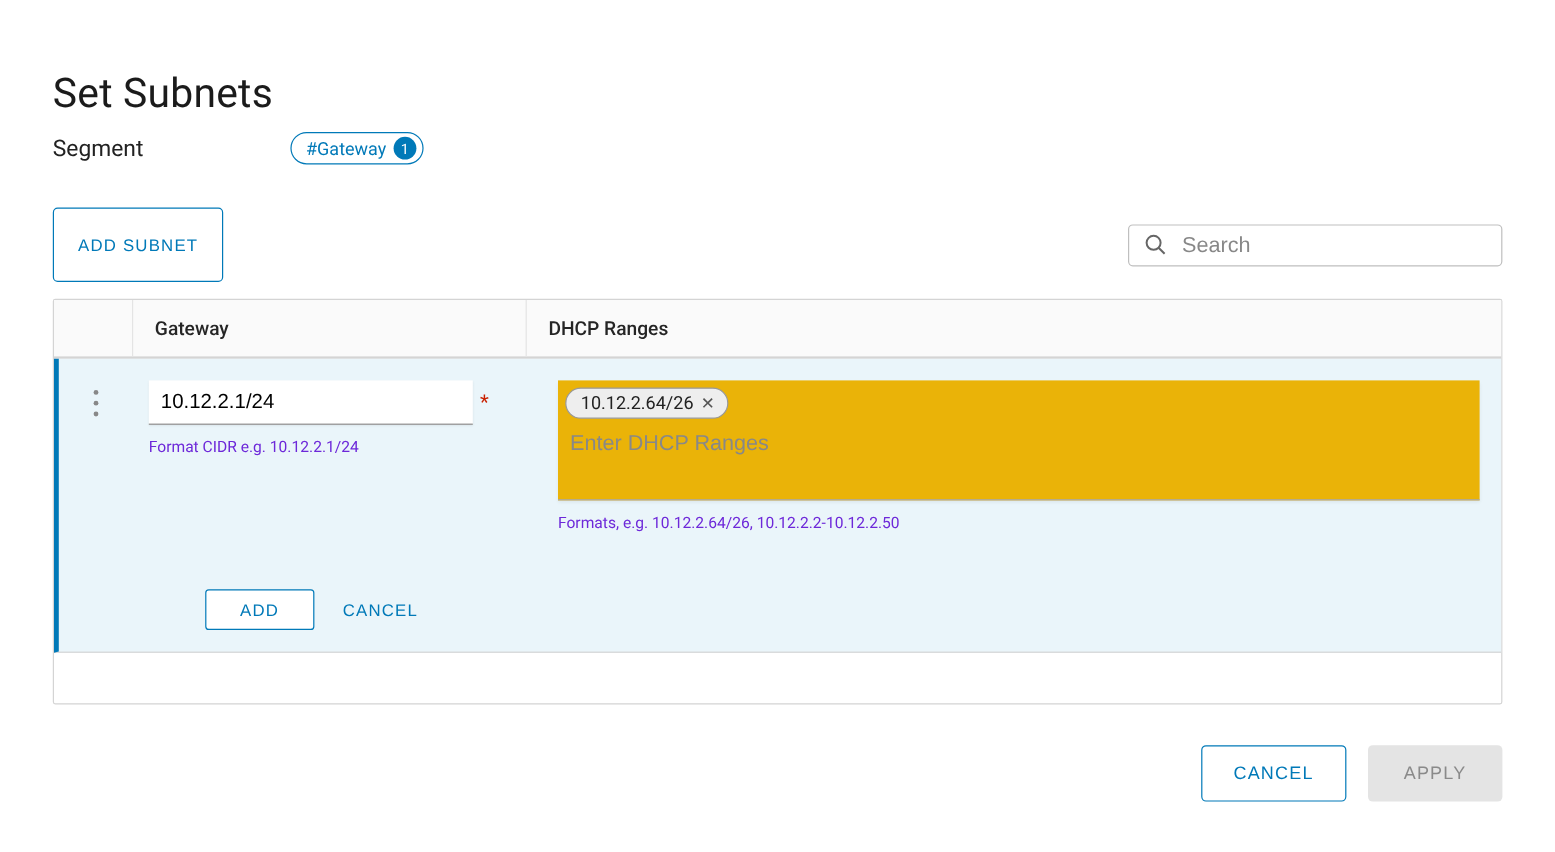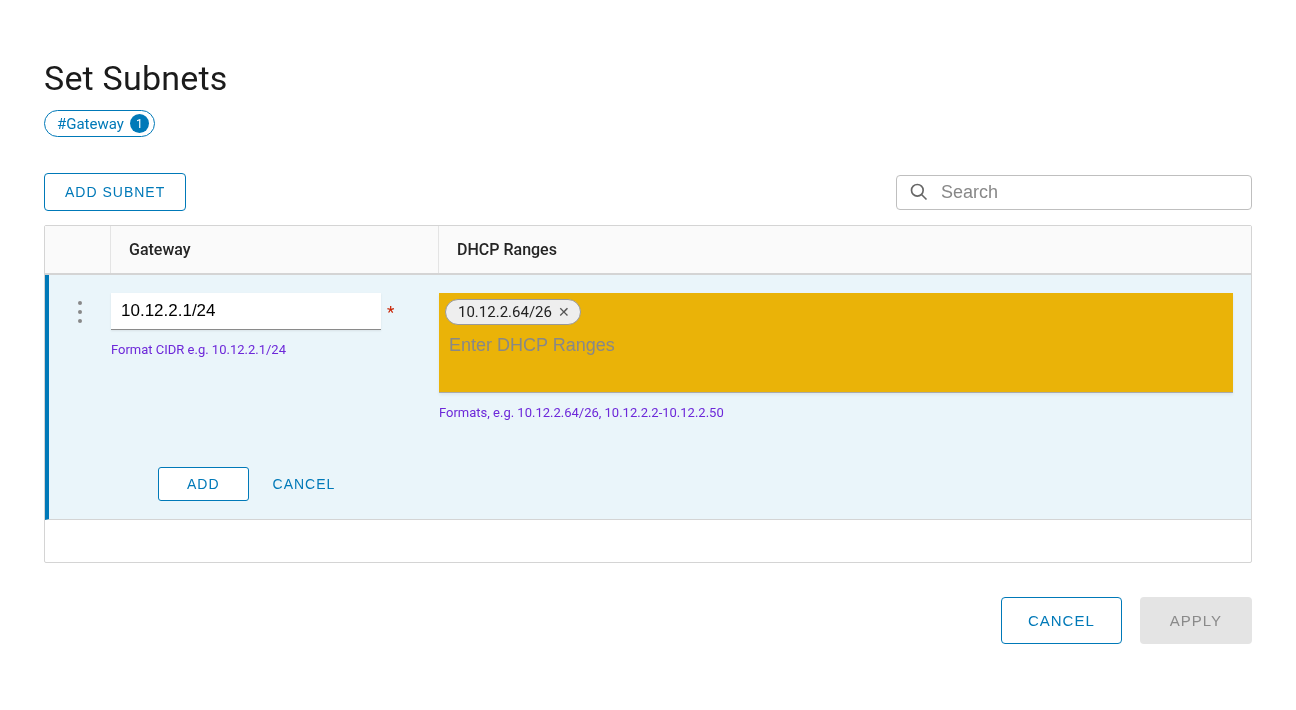--- a/index.html
+++ b/index.html
@@ -60,33 +60,33 @@
     display: flex;
     justify-content: space-between;
     align-items: center;
     margin-bottom: 14px;
   }
   .btn-outline {
     border: 1px solid #0079b8;
     background: #fff;
     color: #0079b8;
     border-radius: 4px;
-    padding: 10px 20px;
+    padding: 22px 20px;
     font-size: 14px;
     letter-spacing: 1px;
     font-weight: 500;
     cursor: pointer;
   }
   .search-box {
     display: flex;
     align-items: center;
     border: 1px solid #bfbfbf;
     border-radius: 4px;
     padding: 6px 12px;
-    width: 356px;
+    width: 312px;
   }
   .search-box svg {
     flex-shrink: 0;
     margin-right: 12px;
   }
   .search-input {
     border: none;
     outline: none;
     font-size: 18px;
     width: 100%;
@@ -121,20 +121,21 @@
   .th-dhcp {
     flex: 1;
   }
   .row-edit {
     display: flex;
     background: #eaf5fa;
     border-left: 4px solid #0079b8;
     padding-top: 18px;
     padding-bottom: 18px;
     border-bottom: 1px solid #d4d4d4;
+    gap: 13px;
   }
   .cell-handle {
     width: 62px;
     display: flex;
     align-items: flex-start;
     justify-content: center;
     padding-top: 8px;
   }
   .drag-dots {
     display: flex;
@@ -277,20 +278,21 @@
     font-weight: 500;
     cursor: not-allowed;
   }
 </style>
 </head>
 <body>
 
 <h1 class="title">Set Subnets</h1>
 
 <div class="segment-row">
+  <span class="segment-label">Segment</span>
   <span class="pill">
     <span>#Gateway</span>
     <span class="pill-badge">1</span>
   </span>
 </div>
 
 <div class="action-row">
   <button class="btn-outline">ADD SUBNET</button>
   <div class="search-box">
     <svg width="20" height="20" viewBox="0 0 24 24" fill="none" stroke="#666" stroke-width="2">

